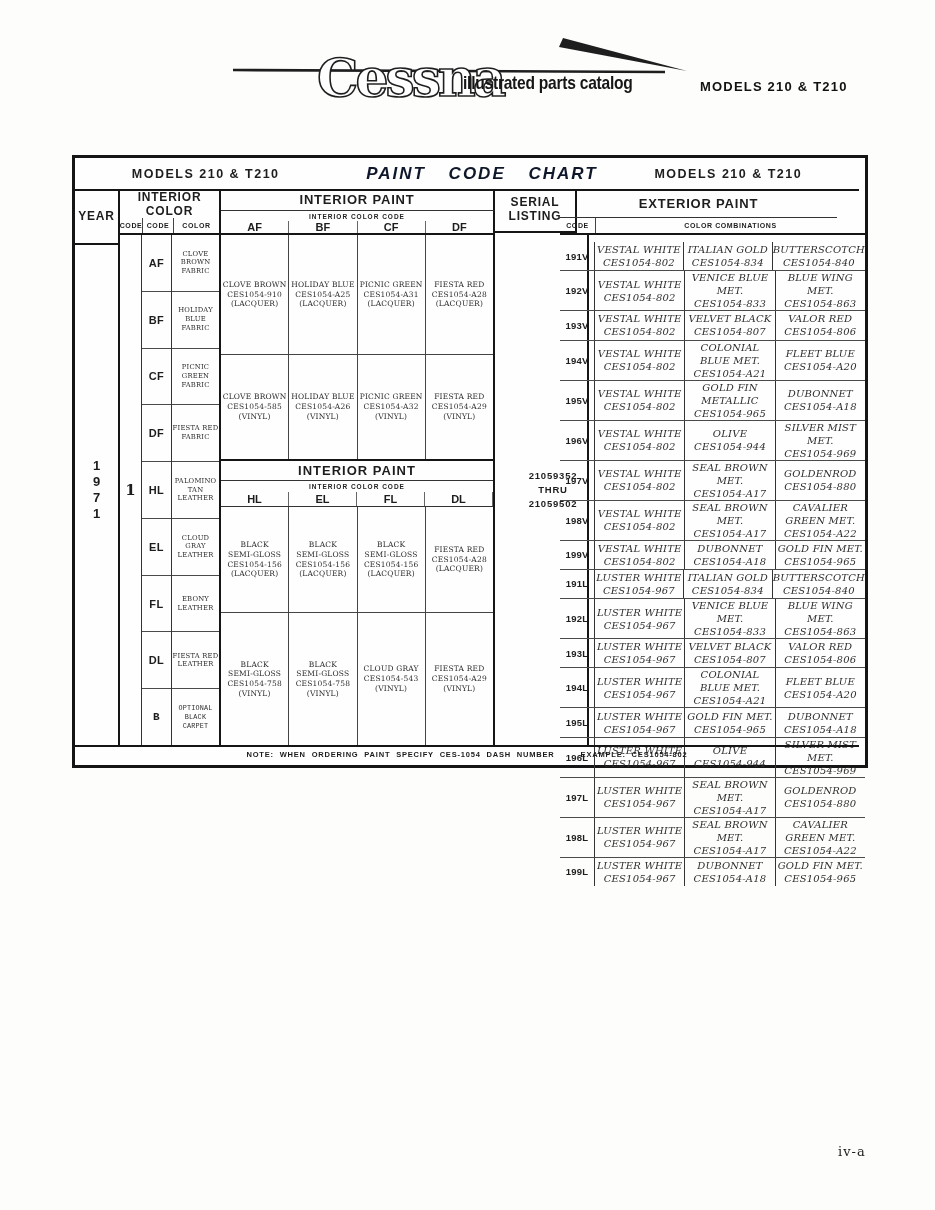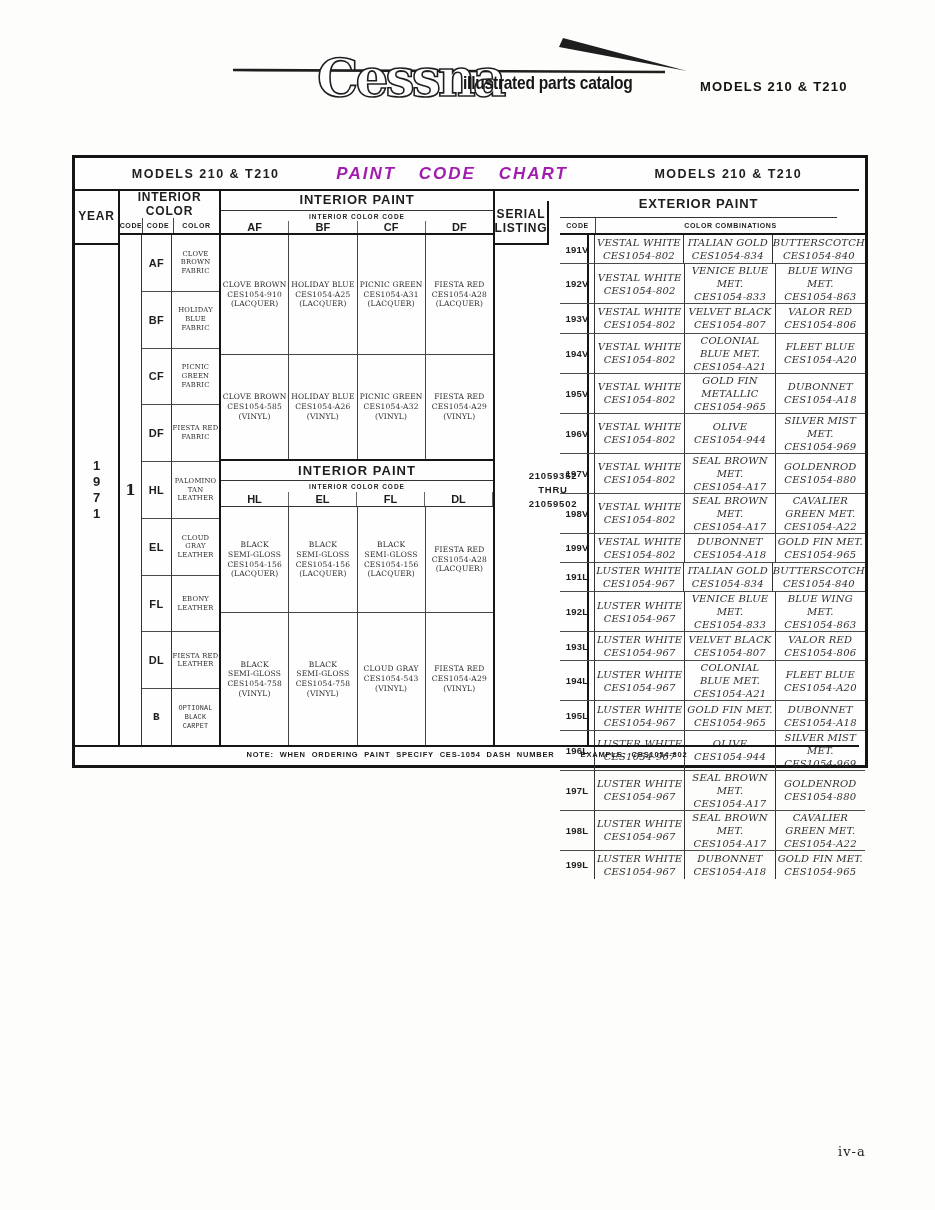--- a/index.html
+++ b/index.html
@@ -23,39 +23,39 @@
   .models-hdr{position:absolute;left:700px;top:79px;font:bold 13px "Liberation Sans",sans-serif;letter-spacing:1.2px;color:#111;}
 
   
   .paint-table{
     position:absolute;left:72px;top:155px;width:790px;height:607px;
     border:3px solid #151515;background:#fefefe;
   }
   .title-row{left:0;top:0;width:784px;height:33px;border-bottom:2px solid #151515;display:flex;align-items:center;}
   .title-side{flex:1;text-align:center;font:bold 12.5px "Liberation Sans",sans-serif;letter-spacing:1.5px;}
   .title-center{
-    flex:1;text-align:left;font:bold italic 17px "Liberation Sans",sans-serif;
-    letter-spacing:2px;word-spacing:16px;color:#a21caf;
+    flex:1;text-align:right;font:bold italic 17px "Liberation Sans",sans-serif;
+    letter-spacing:2px;word-spacing:16px;color:#0f172a;
   }
   .hdr-lbl{font:bold 12px "Liberation Sans",sans-serif;letter-spacing:.8px;white-space:pre-line;line-height:1.15;}
   .subhdr-lbl{font:bold 7px "Liberation Sans",sans-serif;letter-spacing:.6px;}
   .microhdr{font:bold 6.5px "Liberation Sans",sans-serif;letter-spacing:1px;color:#222;}
 
   
   .year-hdr{left:0;top:33px;width:45px;height:54px;border-right:2px solid #151515;border-bottom:2px solid #151515;}
   .icolor-hdr{left:45px;top:33px;width:101px;height:27px;border-right:2px solid #151515;}
   .icolor-sub{left:45px;top:60px;width:101px;height:17px;border-right:2px solid #151515;border-bottom:2px solid #151515;display:flex;}
   .icolor-sub>div{border-right:1px solid #444;}
   .icolor-sub>div:last-child{border-right:none;}
   .ip-hdr{left:146px;top:33px;width:274px;height:20px;border-right:2px solid #151515;border-bottom:1px solid #333;}
   .ip-sublbl{left:146px;top:53px;width:274px;height:10px;border-right:2px solid #151515;}
   .ip-codes{left:146px;top:63px;width:274px;height:14px;border-right:2px solid #151515;border-bottom:2px solid #151515;display:flex;}
   .ip-hcell{flex:1;display:flex;align-items:center;justify-content:center;font:bold 11px "Liberation Sans",sans-serif;border-right:1px solid #666;}
   .ip-codes .ip-hcell:last-child{border-right:none;}
-  .serial-hdr{left:420px;top:43px;width:54px;height:44px;border-right:2px solid #151515;border-bottom:2px solid #151515;}
+  .serial-hdr{left:420px;top:31px;width:82px;height:44px;border-right:2px solid #151515;border-bottom:2px solid #151515;}
   .ep-hdr{left:485px;top:33px;width:277px;height:27px;border-bottom:1px solid #333;}
   .ep-sub{left:485px;top:60px;width:305px;height:17px;border-bottom:2px solid #151515;display:flex;}
   .ep-sub .c1{width:35px;border-right:1px solid #444;}
   .ep-sub .c2{flex:1;}
 
   
   .year-cell{left:0;top:77px;width:45px;height:510px;border-right:2px solid #151515;}
   .year-vert{font:bold 13px "Liberation Sans",sans-serif;line-height:1.25;white-space:pre-line;text-align:center;letter-spacing:0;}
   .code1-cell{left:45px;top:77px;width:22px;height:510px;border-right:1px solid #333;font:bold 15px "DejaVu Serif",serif;}
   .ic-codes{left:67px;top:77px;width:30px;height:510px;border-right:1px solid #333;display:flex;flex-direction:column;}
@@ -73,21 +73,21 @@
   .lp-title{top:226px;height:20px;border-bottom:1px solid #333;font:bold 13px "Liberation Sans",sans-serif;letter-spacing:1px;display:flex;align-items:center;justify-content:center;position:absolute;width:100%;box-sizing:border-box;}
   .lp-sub{top:246px;height:11px;position:absolute;width:100%;display:flex;align-items:center;justify-content:center;}
   .lp-codes{top:257px;height:15px;border-bottom:1px solid #333;}
   .lp-codes .ip-hcell{border-right:1px solid #666;}
   .r-lac2{top:272px;height:106px;border-bottom:1px solid #444;}
   .r-vin2{top:378px;height:132px;}
 
   .serial-cell{left:444px;top:77px;width:70px;height:510px;border-right:2px solid #151515;}
   .serial-txt{font:bold 9.5px "Liberation Sans",sans-serif;letter-spacing:.8px;line-height:1.5;white-space:pre-line;text-align:center;}
 
-  .ext-rows{left:485px;top:77px;width:305px;height:644px;display:flex;flex-direction:column;}
+  .ext-rows{left:485px;top:84px;width:305px;height:644px;display:flex;flex-direction:column;}
   .ext-row{flex:1;display:flex;border-bottom:1px solid #4a4a4a;box-sizing:border-box;}
   .ext-row:last-child{border-bottom:none;}
   .ext-code{width:35px;display:flex;align-items:center;justify-content:center;border-right:1px solid #333;font:bold 9.5px "Liberation Sans",sans-serif;letter-spacing:.2px;transform-origin:center;box-sizing:border-box;}
   .ext-combo{flex:1;display:flex;align-items:center;justify-content:center;border-right:1px solid #333;box-sizing:border-box;}
   .ext-row .ext-combo:last-child{border-right:none;}
   .ext-combo .tinyserif, .ext-combo.tinyserif{font-size:10px;font-style:italic;}
 
   .note-row{left:0;top:587px;width:784px;height:17px;border-top:2px solid #151515;display:flex;align-items:center;justify-content:center;gap:26px;}
   .note-txt{font:bold 7.5px "Liberation Sans",sans-serif;letter-spacing:.8px;word-spacing:3px;color:#1a1a1a;text-align:center;}
 

